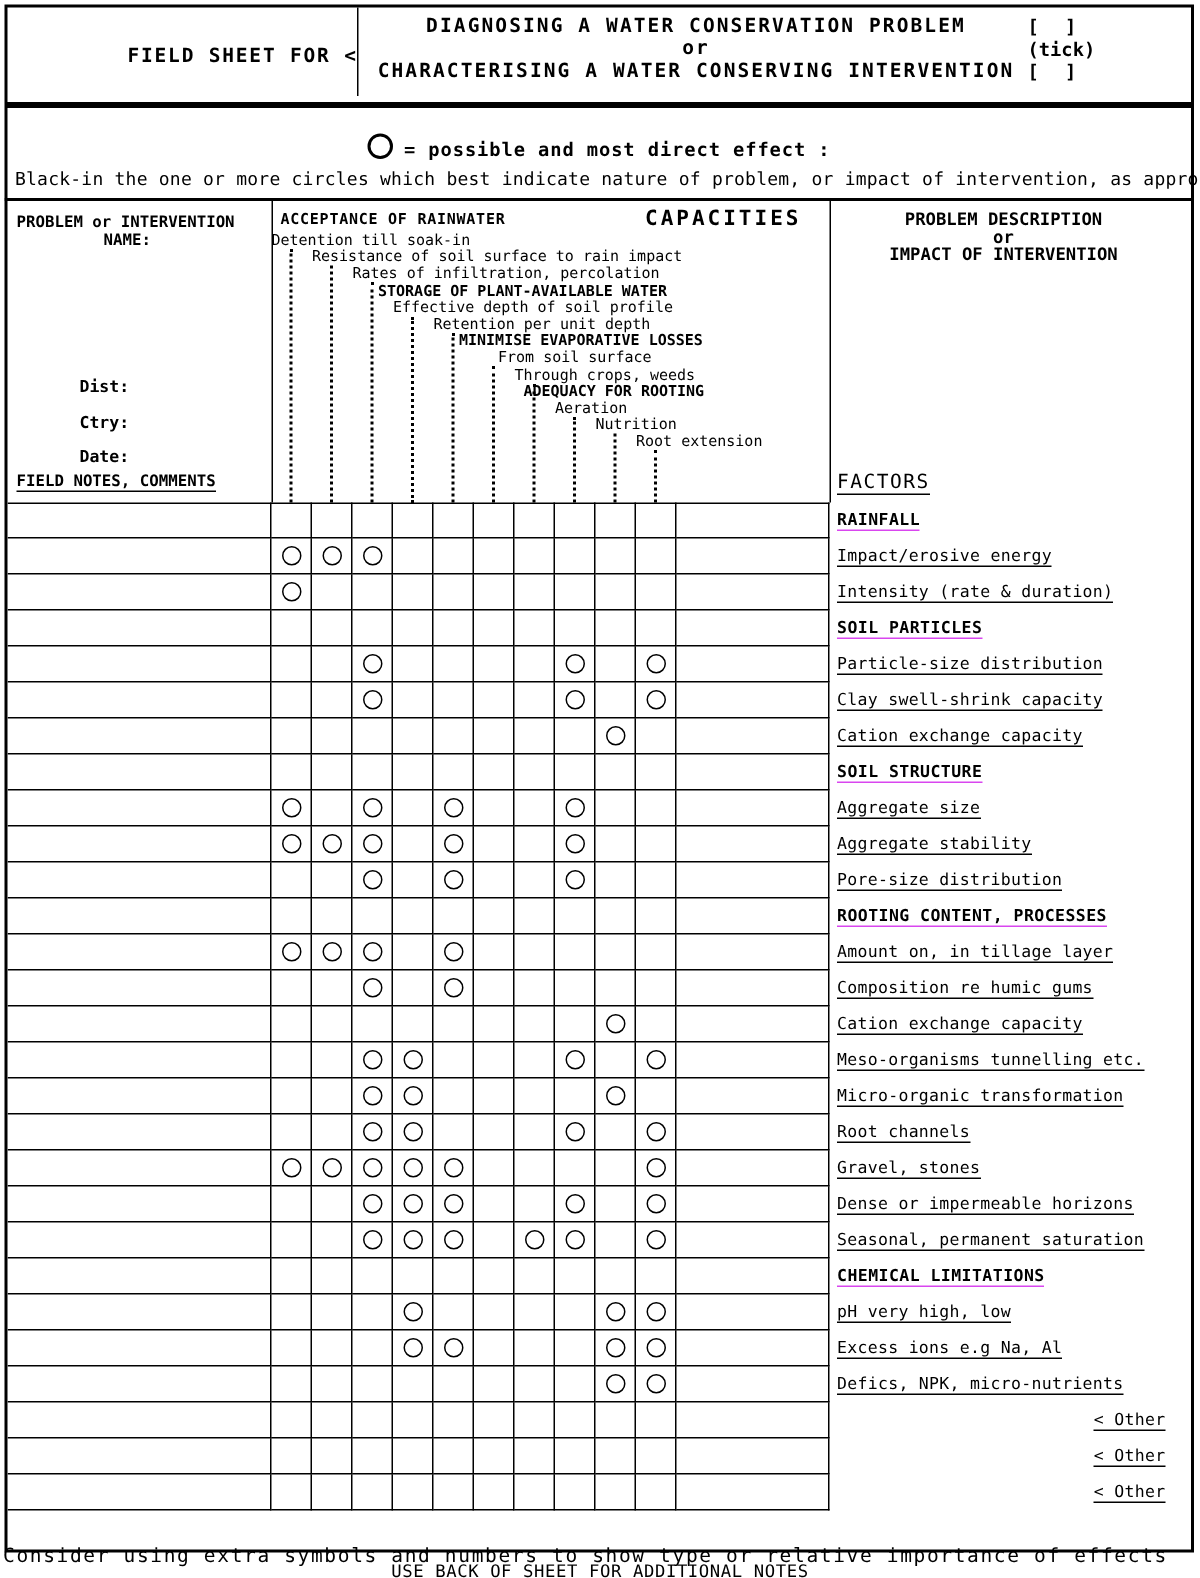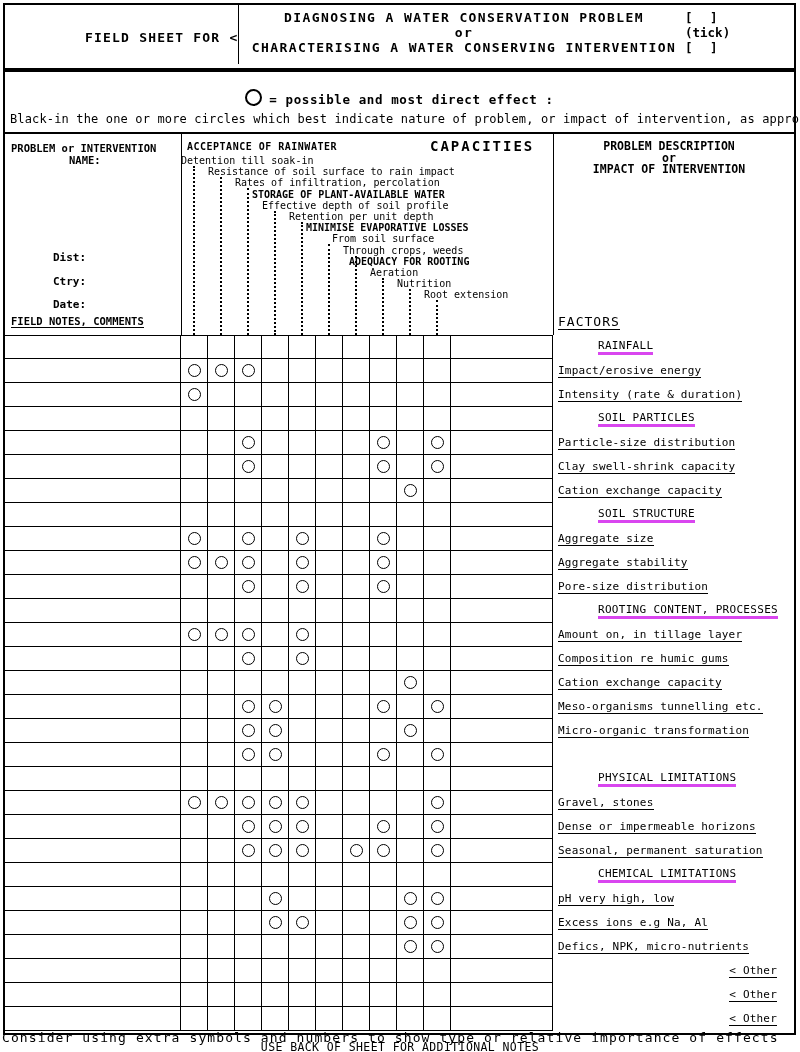--- a/index.html
+++ b/index.html
@@ -45,21 +45,21 @@
   #grid-rows{position:absolute;left:0;top:201px;width:782px;}
   .row{display:flex;height:24px;box-sizing:border-box;}
   .cell-notes{width:176px;border-right:1px solid #000;border-bottom:1px solid #000;box-sizing:border-box;}
   .cell-c{width:27px;border-right:1px solid #000;border-bottom:1px solid #000;box-sizing:border-box;
           display:flex;align-items:center;justify-content:center;}
   .cell-gap{width:102px;border-right:1px solid #000;border-bottom:1px solid #000;box-sizing:border-box;}
   .cell-label{flex:1;display:flex;align-items:center;padding-left:5px;box-sizing:border-box;}
   .cell-label.other{justify-content:flex-end;padding-right:10px;}
   .circ{width:13px;height:13px;border:1.5px solid #000;border-radius:50%;background:#fff;box-sizing:border-box;}
   .flabel{font-size:11px;line-height:13px;border-bottom:1px solid #000;letter-spacing:0.2px;white-space:nowrap;}
-  .slabel{font-size:11px;line-height:13px;font-weight:normal;border-bottom:3px solid #d946ef;letter-spacing:0.3px;white-space:nowrap;margin-left:40px;}
+  .slabel{font-size:11px;line-height:13px;font-weight:bold;border-bottom:1px solid #d946ef;letter-spacing:0.3px;white-space:nowrap;}
 
   
   .footer-line1{position:absolute;left:2px;top:1032px;font-size:13px;line-height:12px;letter-spacing:1.1px;white-space:nowrap;}
   .footer-line2{position:absolute;left:0;top:1043px;width:100%;text-align:center;font-size:11.5px;line-height:9px;letter-spacing:0.4px;}
 </style>
 </head>
 <body>
 
 <div class="sheet">
 
@@ -511,36 +511,22 @@
           <div class="cell-c"></div>
           <div class="cell-c"></div>
           <div class="cell-c">
             <span class="circ"></span>
           </div>
           <div class="cell-c"></div>
           <div class="cell-c">
             <span class="circ"></span>
           </div>
           <div class="cell-gap"></div>
-        </div>
-        <div class="row">
-          <div class="cell-notes"></div>
-          <div class="cell-c"></div>
-          <div class="cell-c"></div>
-          <div class="cell-c"></div>
-          <div class="cell-c"></div>
-          <div class="cell-c"></div>
-          <div class="cell-c"></div>
-          <div class="cell-c"></div>
-          <div class="cell-c"></div>
-          <div class="cell-c"></div>
-          <div class="cell-c"></div>
-          <div class="cell-gap"></div>
-          <div class="cell-label">
-            <span class="slabel">PHYSICAL LIMITATIONS</span>
+          <div class="cell-label">
+            <span class="flabel">Root channels</span>
           </div>
         </div>
         <div class="row">
           <div class="cell-notes"></div>
           <div class="cell-c">
             <span class="circ"></span>
           </div>
           <div class="cell-c">
             <span class="circ"></span>
           </div>

